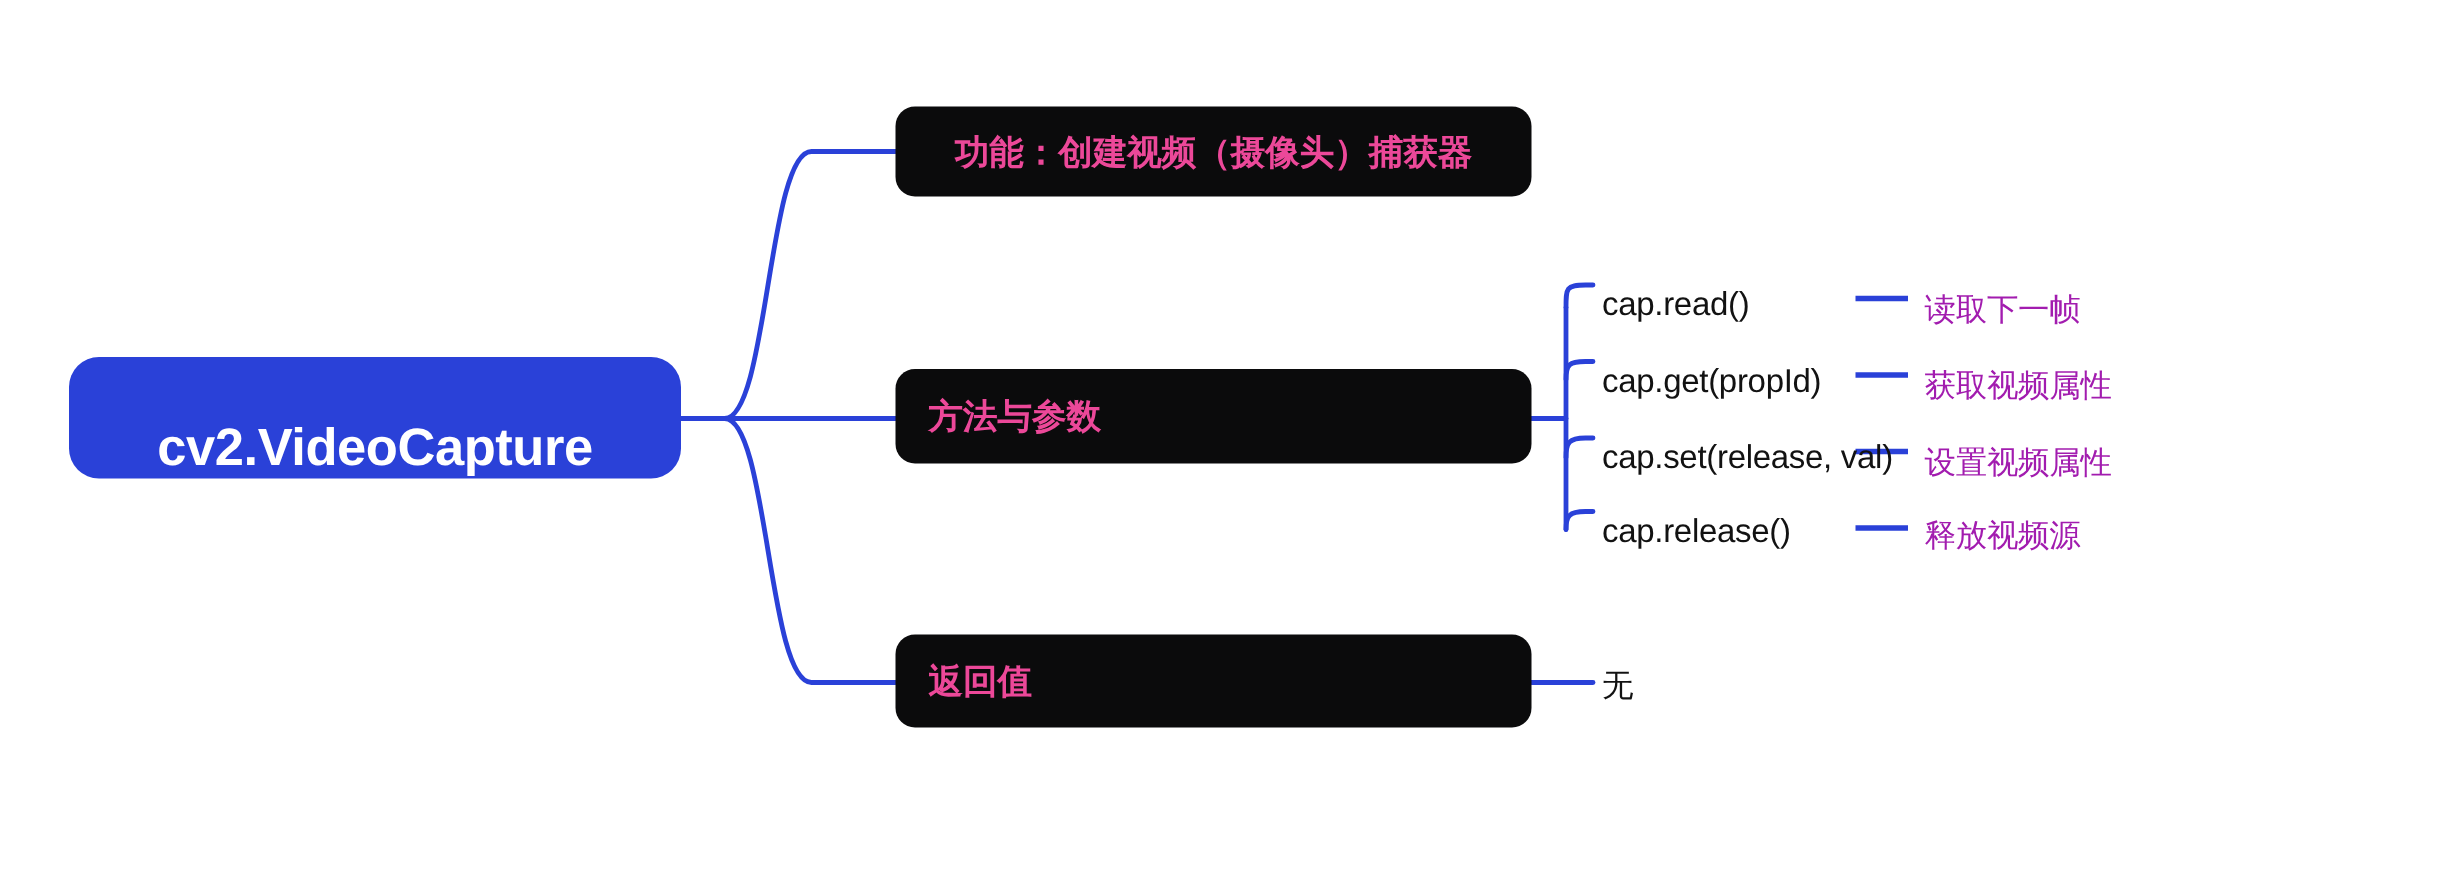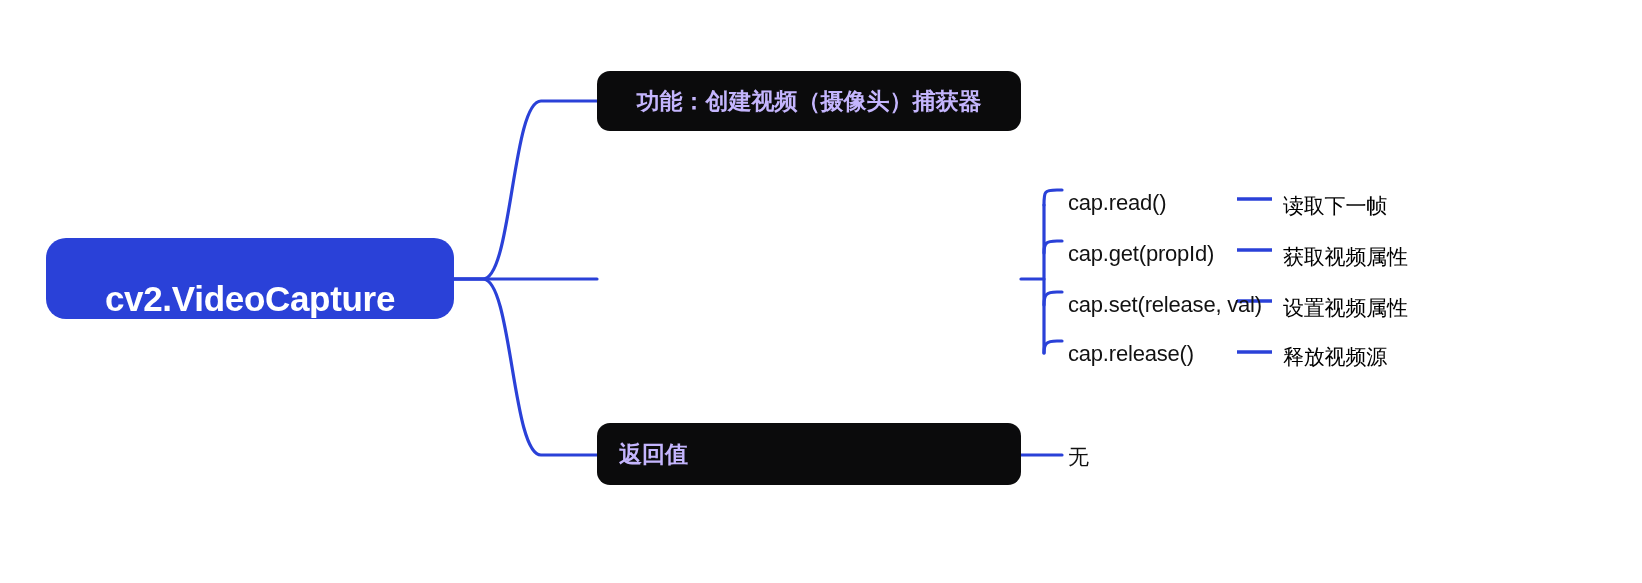--- a/index.html
+++ b/index.html
@@ -53,21 +53,21 @@
     position: absolute;
     left: 597px;
     width: 424px;
     background: #0b0b0c;
     border-radius: 13px;
     display: flex;
     align-items: center;
     box-sizing: border-box;
   }
   .branch-label {
-    color: #c4b5fd;
+    color: #ec4899;
     font-size: 23px;
     font-weight: bold;
     white-space: nowrap;
   }
   .branch-node.centered {
     justify-content: center;
   }
   .branch-node.centered .branch-label {
     padding: 0 10px;
   }
@@ -89,21 +89,21 @@
     letter-spacing: -0.2px;
   }
   .leaf-method { left: 1068px; }
   #method-0 { top: 190px; }
   #method-1 { top: 241px; }
   #method-2 { top: 292px; }
   #method-3 { top: 341px; }
 
   .leaf-desc {
     left: 1283px;
-    color: #000000;
+    color: #a21caf;
     font-size: 21px;
   }
   #desc-0 { top: 192px; }
   #desc-1 { top: 243px; text-align: right; }
   #desc-2 { top: 294px; }
   #desc-3 { top: 343px; }
 
   #return-value {
     position: absolute;
     left: 1068px;
@@ -158,20 +158,23 @@
   </svg>
 
   <div class="root-node">
     <span class="root-label">cv2.VideoCapture</span>
   </div>
 
   <div class="branch-node centered" id="branch-0">
     <span class="branch-label">功能：创建视频（摄像头）捕获器</span>
   </div>
 
+  <div class="branch-node left-aligned" id="branch-1">
+    <span class="branch-label">方法与参数</span>
+  </div>
 
   <div class="branch-node left-aligned" id="branch-2">
     <span class="branch-label">返回值</span>
   </div>
 
   <span class="leaf-label leaf-method" id="method-0">cap.read()</span>
   <span class="leaf-label leaf-method" id="method-1">cap.get(propId)</span>
   <span class="leaf-label leaf-method" id="method-2">cap.set(release, val)</span>
   <span class="leaf-label leaf-method" id="method-3">cap.release()</span>
 

